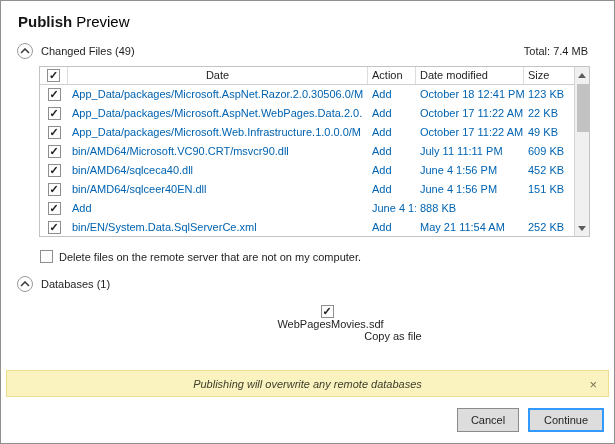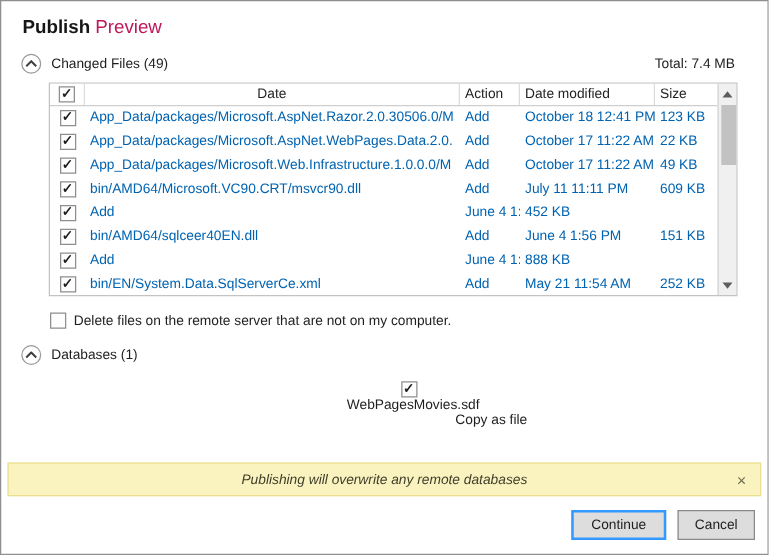--- a/index.html
+++ b/index.html
@@ -11,21 +11,21 @@
   }
   .dialog {
     width: 615px; height: 444px;
     background: #ffffff;
     border: 1px solid #8f8f8f;
     display: flex; flex-direction: column;
     overflow: hidden;
   }
   .title-bar { padding: 12px 0 0 17px; font-size: 15px; }
   .title-bold { font-weight: bold; color: #161616; }
-  .title-light { font-weight: normal; color: #be185d; margin-left: 4px; }
+  .title-light { font-weight: normal; color: #000000; margin-left: 4px; }
 
   .section-header {
     display: flex; align-items: center;
     margin: 13px 26px 0 16px;
     font-size: 11px;
   }
   .section-header .sec-label { margin-left: 8px; color: #1e1e1e; text-align: right; }
   .section-header .total { margin-left: auto; color: #1e1e1e; }
 
   .collapse-btn {
@@ -221,20 +221,21 @@
           </div>
         <div class="cell name-cell">bin/AMD64/Microsoft.VC90.CRT/msvcr90.dll</div>
         <div class="cell">Add</div>
         <div class="cell">July 11 11:11 PM</div>
         <div class="cell">609 KB</div>
       </div>
       <div class="grid-row">
         <div class="cell cbcell">
             <span class="cb checked"></span>
           </div>
+        <div class="cell name-cell">bin/AMD64/sqlceca40.dll</div>
         <div class="cell">Add</div>
         <div class="cell">June 4 1:56 PM</div>
         <div class="cell">452 KB</div>
       </div>
       <div class="grid-row">
         <div class="cell cbcell">
             <span class="cb checked"></span>
           </div>
         <div class="cell name-cell">bin/AMD64/sqlceer40EN.dll</div>
         <div class="cell">Add</div>
@@ -290,17 +291,17 @@
     <span class="db-name">WebPagesMovies.sdf</span>
     <span class="db-action">Copy as file</span>
   </div>
 
   <div class="warning-bar">
     <span class="warning-text">Publishing will overwrite any remote databases</span>
     <span class="warning-close">×</span>
   </div>
 
   <div class="footer">
+    <button class="btn secondary">Cancel</button>
     <button class="btn primary">Continue</button>
-    <button class="btn secondary">Cancel</button>
   </div>
 
 </div>
 
 </body></html>

